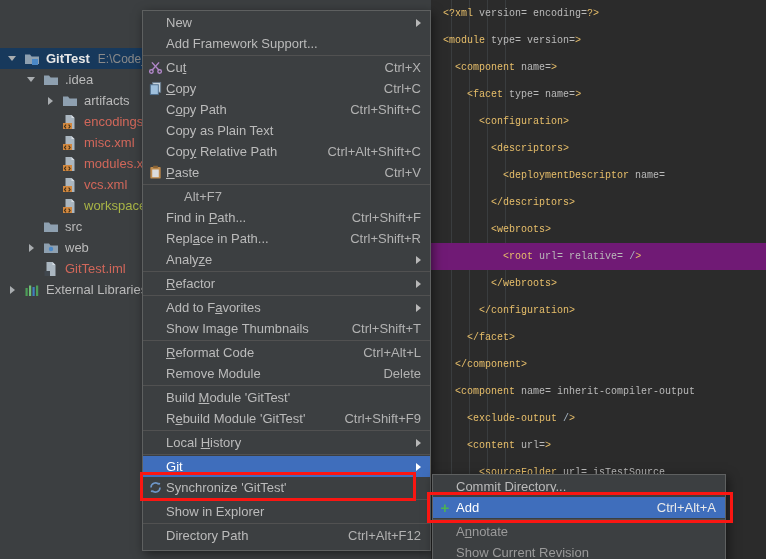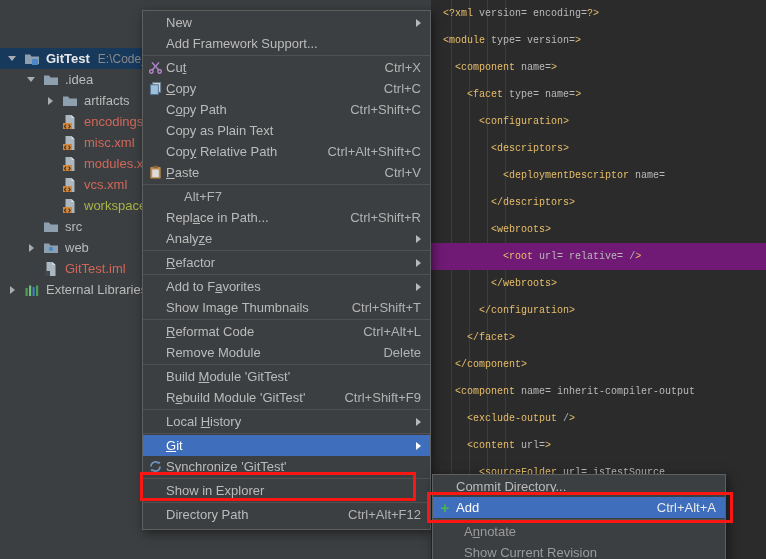--- a/index.html
+++ b/index.html
@@ -43,21 +43,21 @@
   #context-menu{left:142px;top:10px;width:289px;z-index:10;padding-bottom:4px;}
   #git-submenu{left:432px;top:474px;width:294px;height:110px;z-index:11;}
   .mi{height:21px;display:flex;align-items:center;padding:0 9px 0 4px;font-size:13px;color:var(--text);white-space:nowrap;}
   .mi .micon{width:16px;height:16px;flex:0 0 16px;margin-right:3px;display:flex;align-items:center;justify-content:center;}
   .mi .mlabel{flex:1 1 auto;overflow:hidden;}
   .mi .mshort{margin-left:18px;color:#b2b2b2;}
   .mi .sub-arrow{width:0;height:0;border:4px solid transparent;border-left:5px solid #b8b8b8;margin-left:8px;margin-right:-4px;}
   .mi.sel{background:var(--sel-blue);color:#ffffff;}
   .mi.sel .mshort{color:#eaeaea;}
   .mi.sel .sub-arrow{border-left-color:#ffffff;}
-  .mi.dimmed{color:var(--dim);gap:8px;}
+  .mi.dimmed{color:var(--dim);}
   .msep-wrap{height:3px;display:flex;align-items:center;}
   .msep-wrap div{width:100%;border-top:1px solid var(--sep);}
   u{text-decoration:underline;}
   .plus-glyph{color:#4db353;font-weight:bold;font-size:15px;line-height:15px;}
 
   
   .ann{position:absolute;border:3px solid var(--red);z-index:30;pointer-events:none;}
   #ann-git{left:140px;top:472px;width:276px;height:29px;}
   #ann-add{left:427px;top:492px;width:306px;height:31px;}
 </style>
@@ -300,20 +300,25 @@
       </div>
       <div class="msep-wrap">
         <div></div>
       </div>
       <div class="mi">
         <span class="micon"></span>
         <span class="mshort">Alt+F7</span>
       </div>
       <div class="mi">
         <span class="micon"></span>
+        <span class="mlabel">Find in <u>P</u>ath...</span>
+        <span class="mshort">Ctrl+Shift+F</span>
+      </div>
+      <div class="mi">
+        <span class="micon"></span>
         <span class="mlabel">Repl<u>a</u>ce in Path...</span>
         <span class="mshort">Ctrl+Shift+R</span>
       </div>
       <div class="mi">
         <span class="micon"></span>
         <span class="mlabel">Analy<u>z</u>e</span>
         <span class="sub-arrow"></span>
       </div>
       <div class="msep-wrap">
         <div></div>

